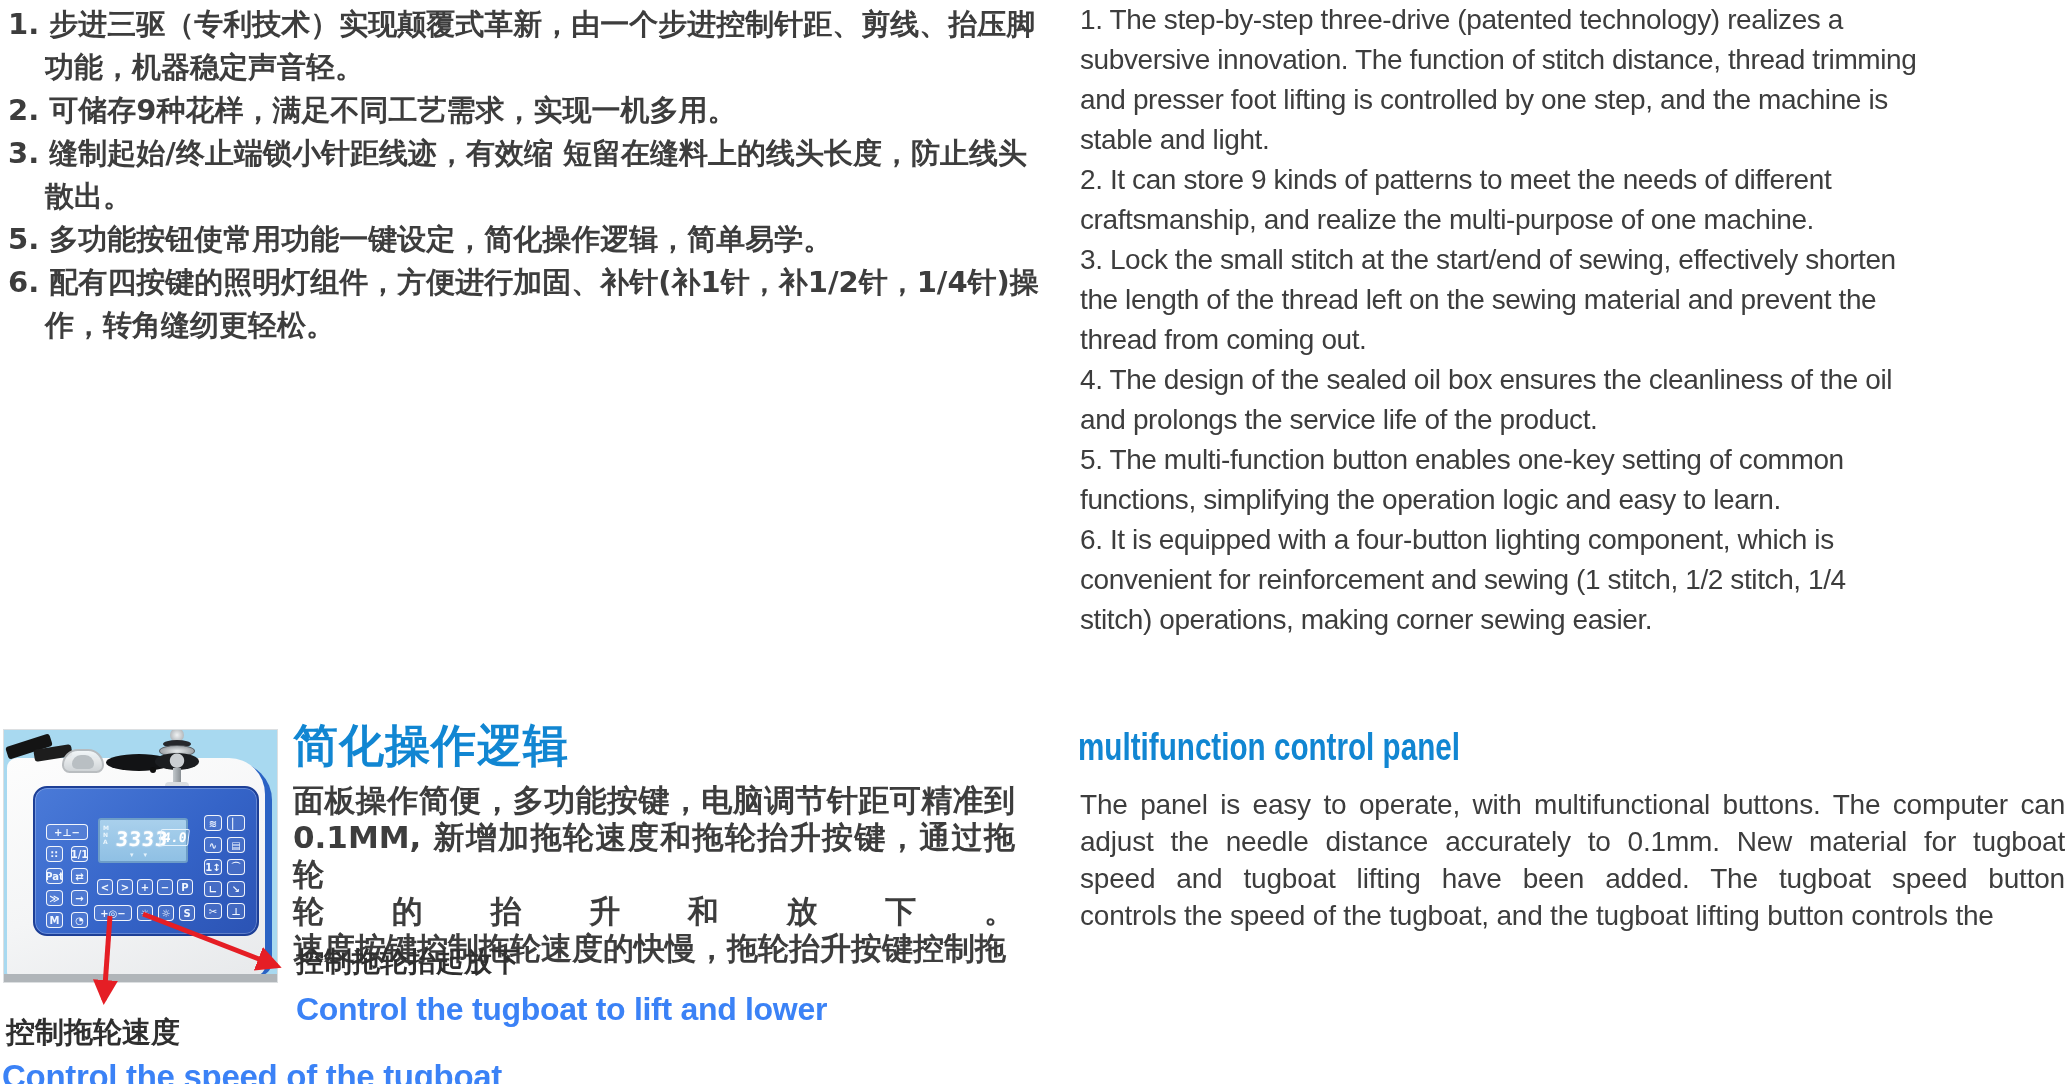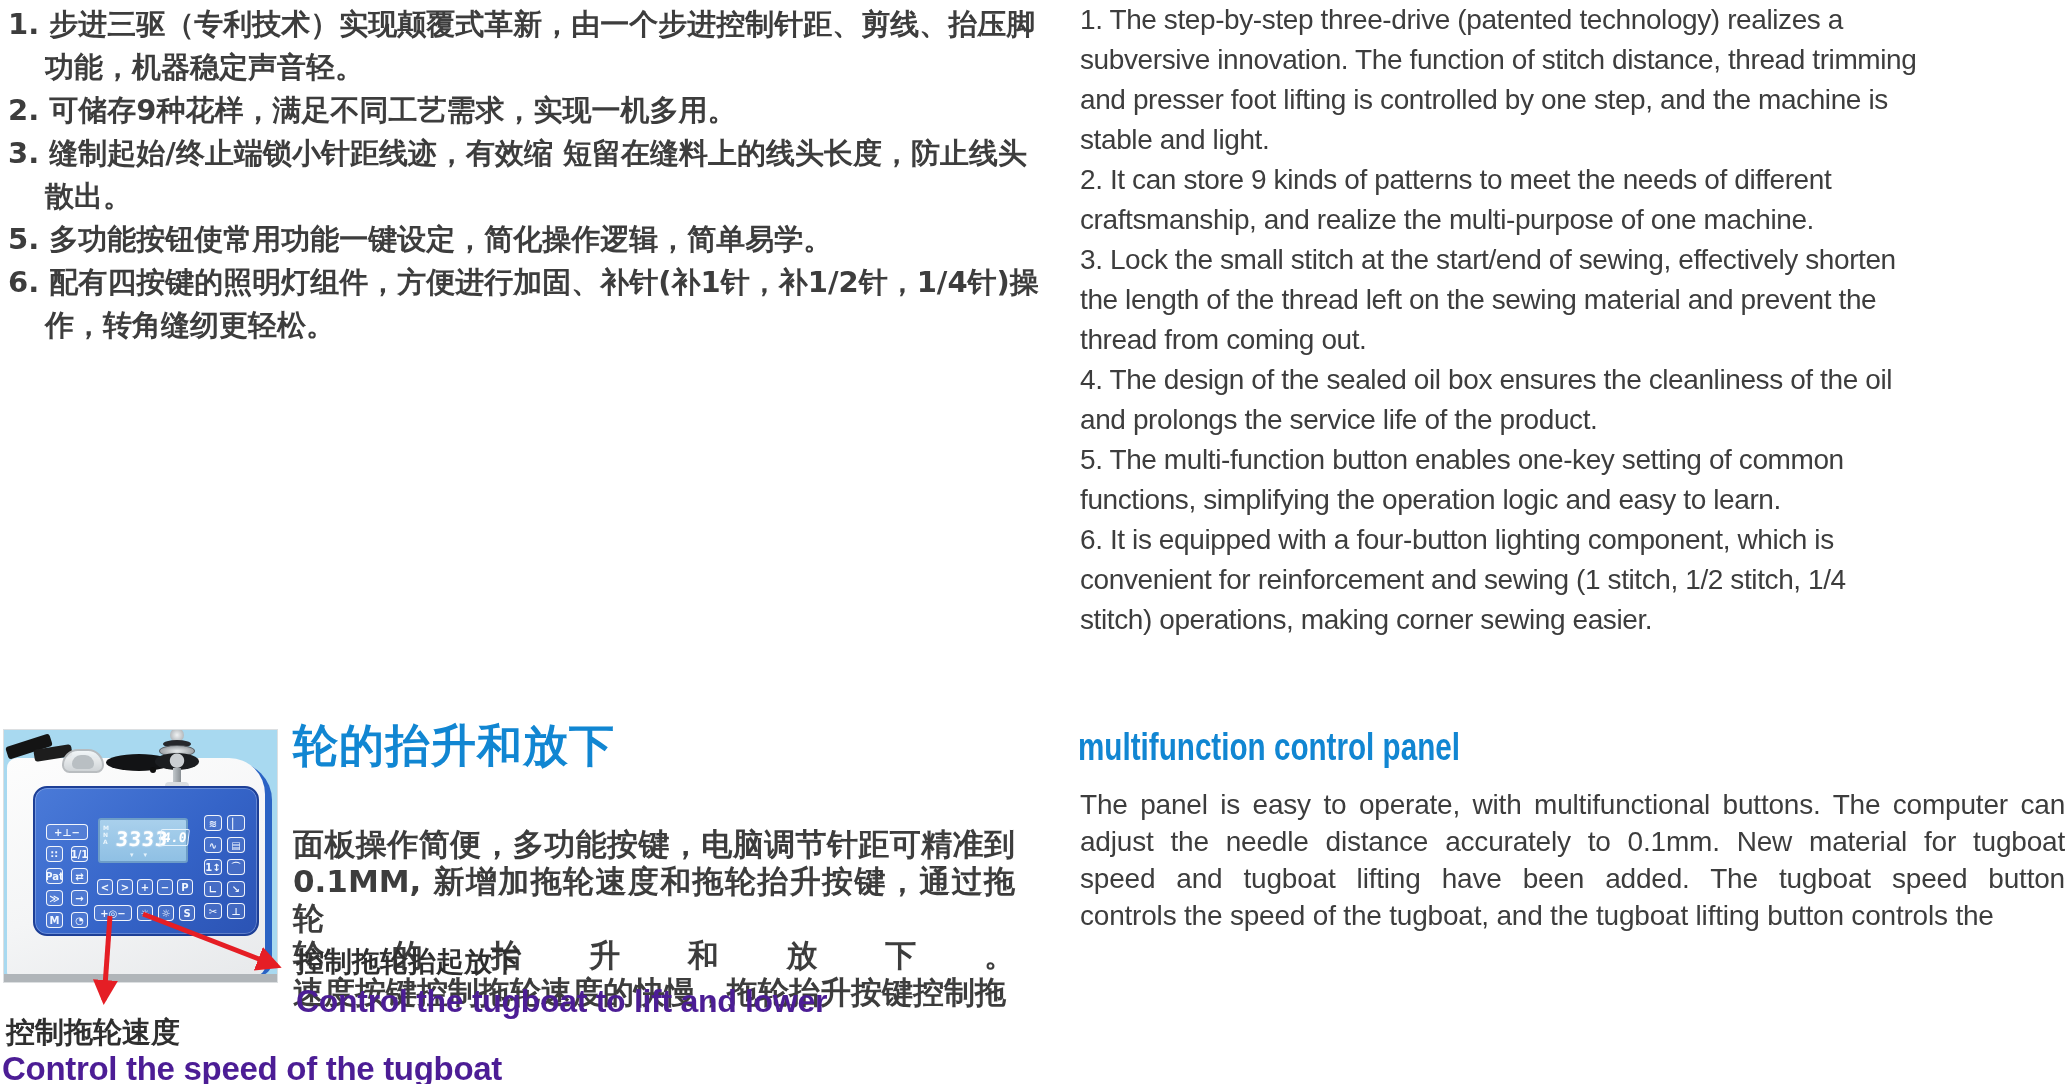--- a/index.html
+++ b/index.html
@@ -10,31 +10,31 @@
   .zh-col{position:absolute;left:8px;top:3px;width:1010px;}
   .zh-item{font-family:"DejaVu Sans",sans-serif;font-weight:700;font-size:29px;line-height:43px;
            color:#3d3d3d;white-space:pre;padding-left:37px;text-indent:-37px;}
   .en-col{position:absolute;left:1080px;top:0px;width:990px;}
   .en-item{font-size:28px;line-height:40px;letter-spacing:-0.4px;color:#3d3d3d;white-space:pre;}
 
   
   .zh-sec-title{position:absolute;left:293px;top:722px;font-family:"DejaVu Sans",sans-serif;
                 font-weight:700;font-size:45px;line-height:48px;color:#1186d2;letter-spacing:1px;}
   .zh-sec-body{position:absolute;left:293px;top:782px;width:722px;font-family:"DejaVu Sans",sans-serif;
-               font-weight:700;font-size:31px;line-height:37px;color:#3d3d3d;margin-top:44px;}
+               font-weight:700;font-size:31px;line-height:37px;color:#3d3d3d;}
   .en-sec-title{position:absolute;left:1078px;top:726px;font-weight:700;font-size:38px;line-height:42px;
                 color:#1186d2;transform:scaleX(.78);transform-origin:left top;white-space:pre;}
   .en-sec-body{position:absolute;left:1080px;top:786px;width:985px;font-size:28px;line-height:37px;
                letter-spacing:-0.2px;color:#3d3d3d;}
   .jline{text-align:justify;text-align-last:justify;}
   .jline:last-child{text-align-last:left;}
 
   
   .callout-zh{font-family:"DejaVu Sans",sans-serif;font-weight:700;color:#2f2f2f;white-space:pre;}
-  .callout-en{font-weight:700;color:#4c1d95;white-space:pre;letter-spacing:-0.3px;}
+  .callout-en{font-weight:700;color:#3b82f6;white-space:pre;letter-spacing:-0.3px;margin-top:8px;}
   .co-lift-zh{position:absolute;left:296px;top:944px;font-size:28px;line-height:36px;}
   .co-lift-en{position:absolute;left:296px;top:983px;font-size:32px;line-height:36px;}
   .co-speed-zh{position:absolute;left:6px;top:1014px;font-size:29px;line-height:37px;}
   .co-speed-en{position:absolute;left:2px;top:1050px;font-size:33px;line-height:37px;}
 
   
   .photo{position:absolute;left:3px;top:729px;width:275px;height:254px;background:#a8d9f0;
          overflow:hidden;border:1px solid #dcdfe1;box-sizing:border-box;}
   .photo *{position:absolute;box-sizing:border-box;}
   .body-blue{left:12px;top:32px;width:256px;height:214px;background:#2b63c4;border-radius:14px 38px 14px 6px;}
@@ -176,21 +176,21 @@
           <div class="pbtn">∟</div>
           <div class="pbtn">↘</div>
           <div class="pbtn">✂</div>
           <div class="pbtn">⊥</div>
         </div>
     </div>
 
     <div class="bottom-strip"></div>
   </div>
 
-  <div class="zh-sec-title">轮的抬升和放下</div>
+  <div class="zh-sec-title">简化操作逻辑</div>
   <div class="zh-sec-body">
       <div class="jline">面板操作简便，多功能按键，电脑调节针距可精准到</div>
       <div class="jline">0.1MM, 新增加拖轮速度和拖轮抬升按键，通过拖轮</div>
       <div class="jline">轮的抬升和放下。</div>
       <div class="jline">速度按键控制拖轮速度的快慢，拖轮抬升按键控制拖</div>
     </div>
 
   <div class="en-sec-title">multifunction control panel</div>
   <div class="en-sec-body">
       <div class="jline">The panel is easy to operate, with multifunctional buttons. The computer can</div>

